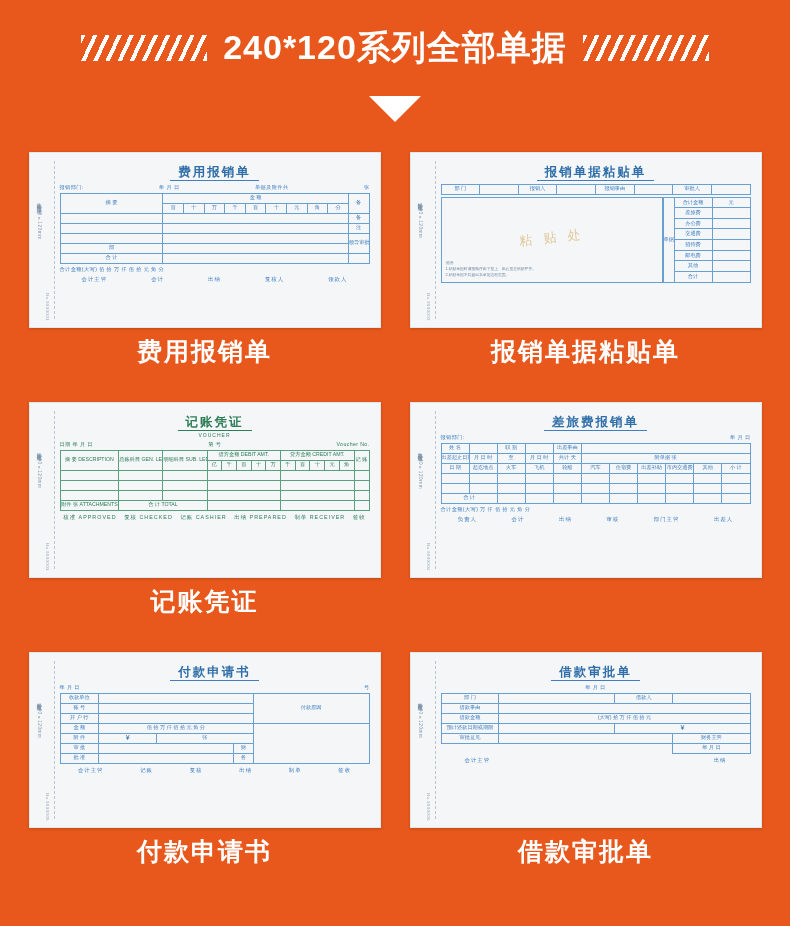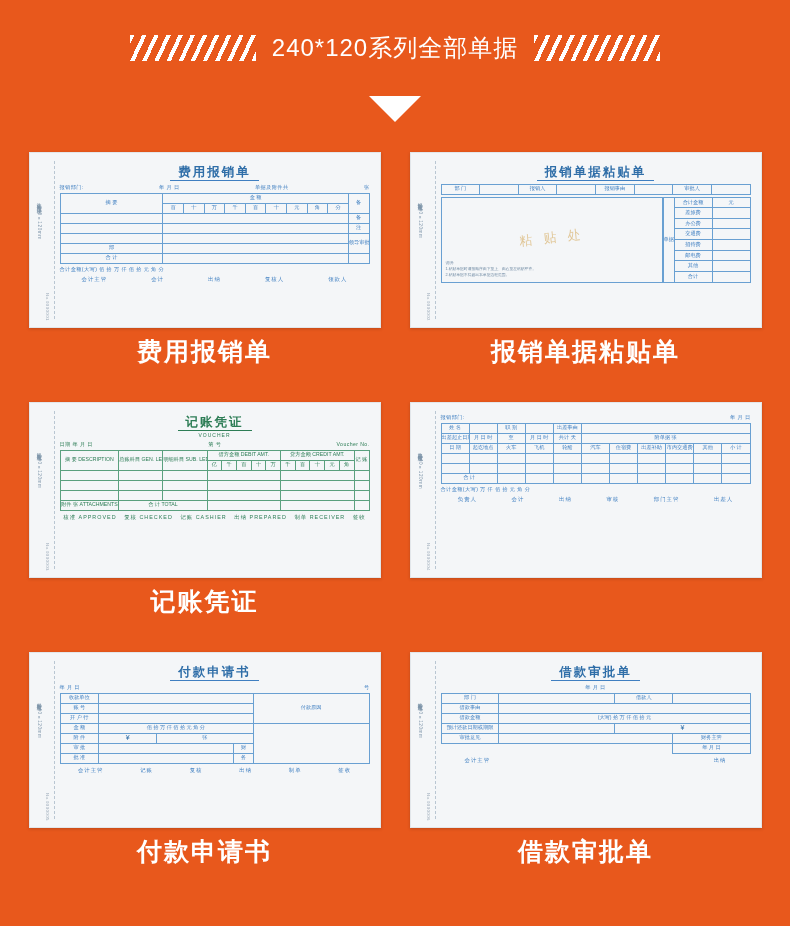--- a/index.html
+++ b/index.html
@@ -39,22 +39,22 @@
     background: repeating-linear-gradient(
       115deg,
       #ffffff 0px,
       #ffffff 4px,
       #e8581c 4px,
       #e8581c 11px
     );
   }
   .banner-title {
     color: #ffffff;
-    font-size: 24px;
-    font-weight: normal;
+    font-size: 34px;
+    font-weight: bold;
     letter-spacing: 1px;
     white-space: nowrap;
     font-family: "Liberation Sans", sans-serif;
   }
   
   .body-card {
     position: absolute;
     left: 0;
     top: 96px;
     width: 790px;
@@ -512,20 +512,23 @@
         <div class="cell-label">记账凭证</div>
       </div>
 
       <div class="cell">
         <div class="thumb-wrap">
           <div class="doc">
             <div class="side-strip"></div>
             <div class="side-text">差旅费报销专用纸 240×120mm</div>
             <div class="side-text2">No.0000004</div>
             <div class="doc-inner">
+              <div class="title-row">
+                <span class="doc-title">差旅费报销单</span>
+              </div>
               <div class="row-free">
                 <span>报销部门:</span>
                 <span>年  月  日</span>
               </div>
               <table class="form">
                 <tbody>
                     <tr>
                   <td>姓 名</td>
                   <td></td>
                   <td>职 别</td>

